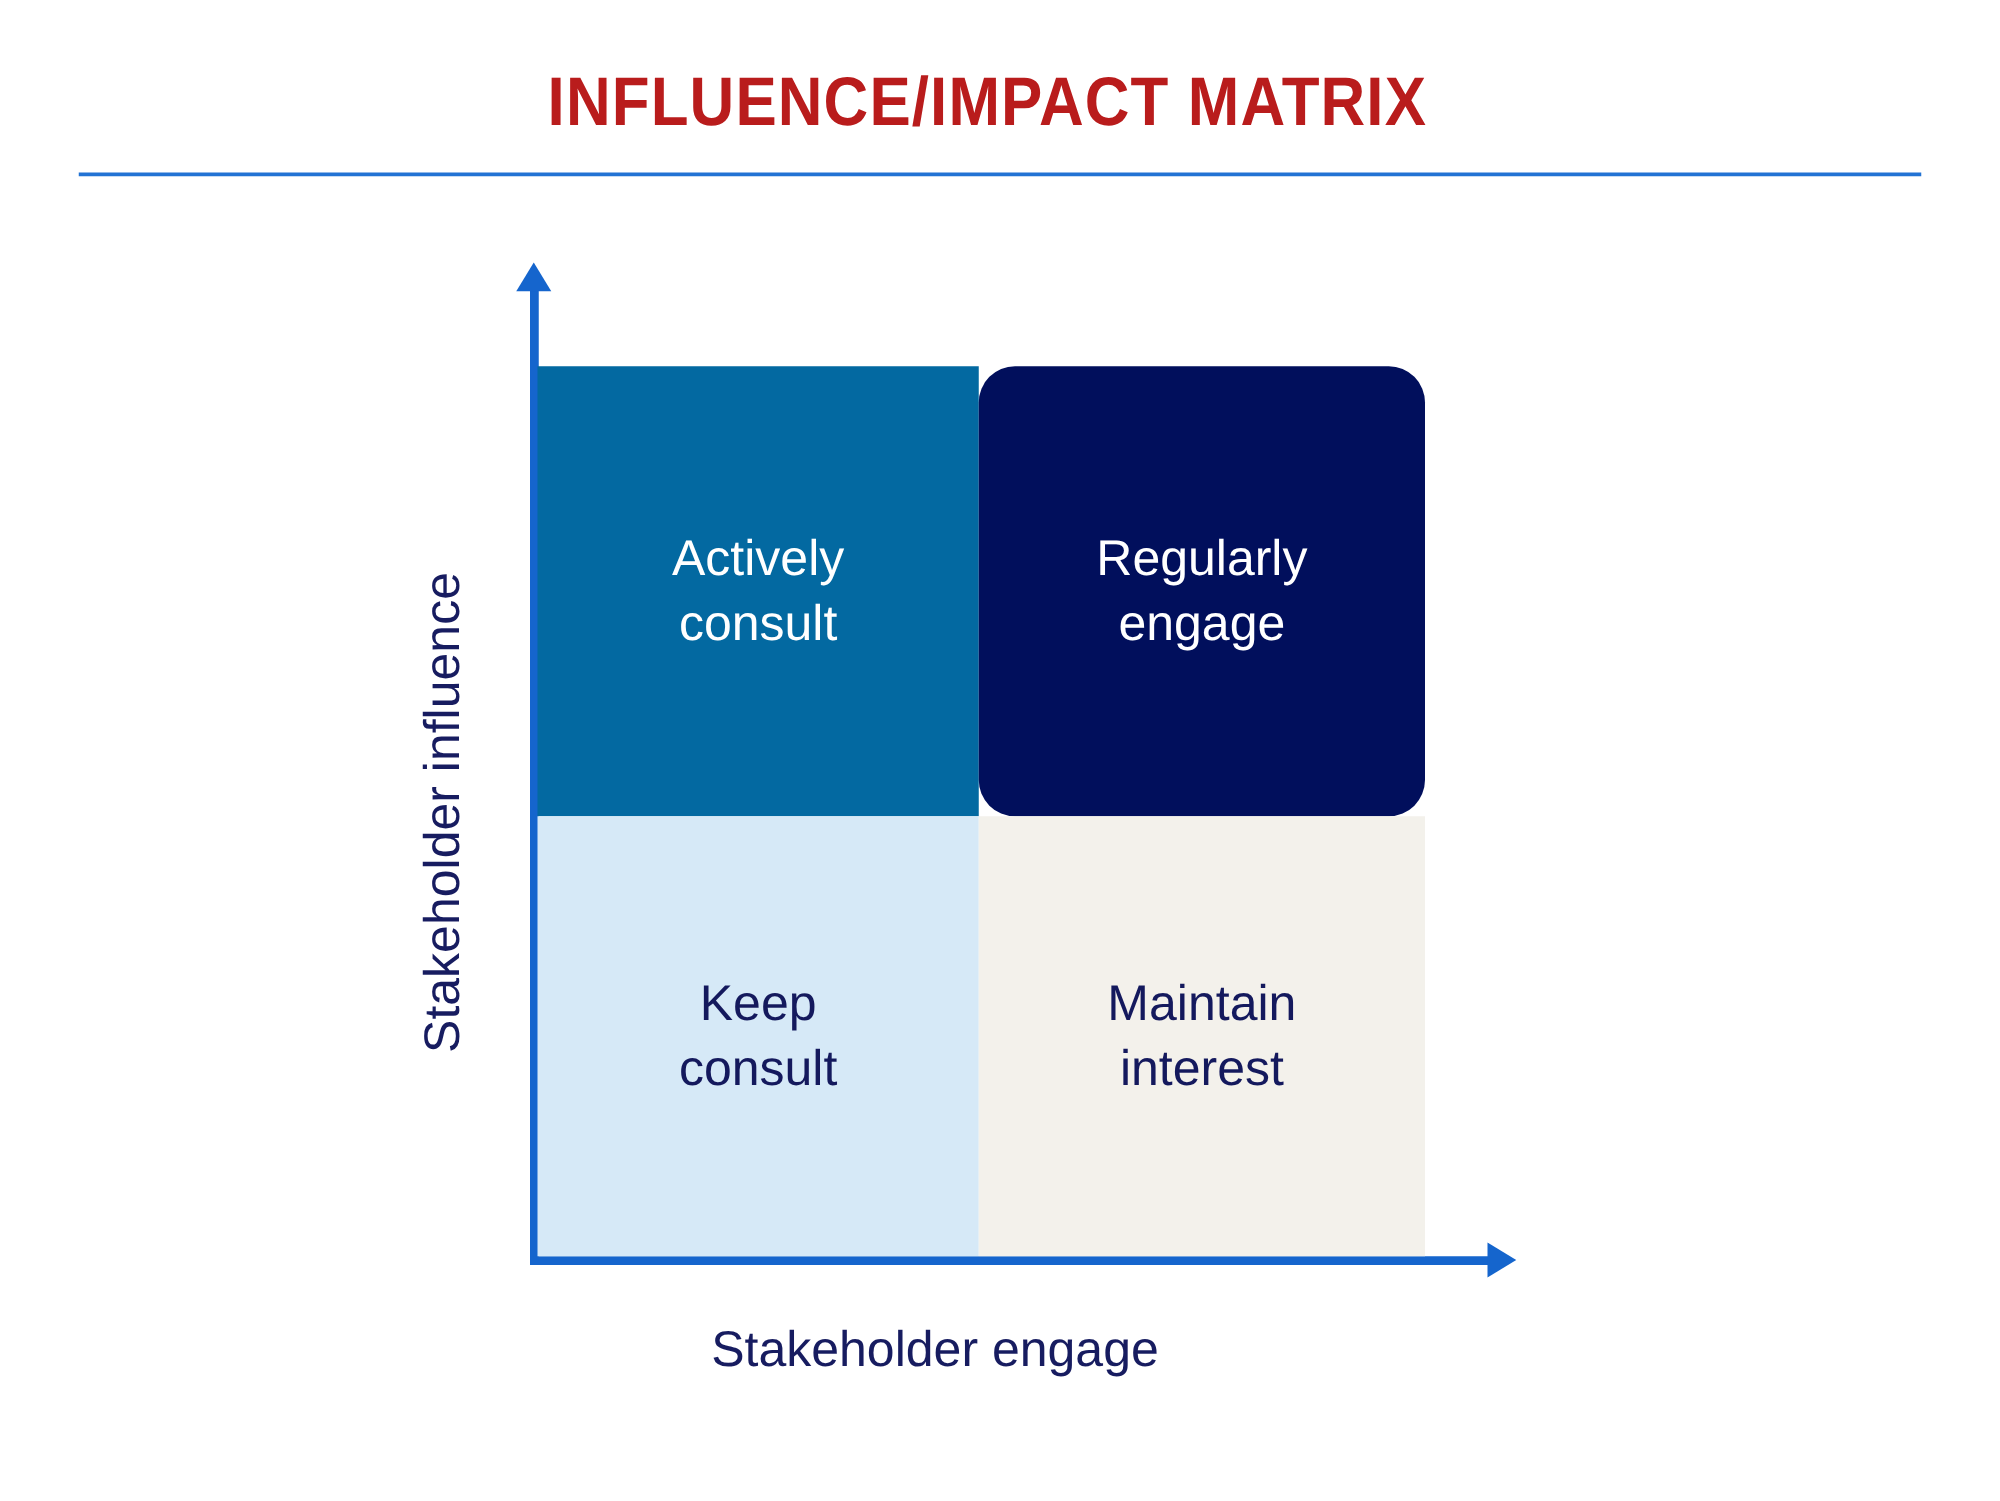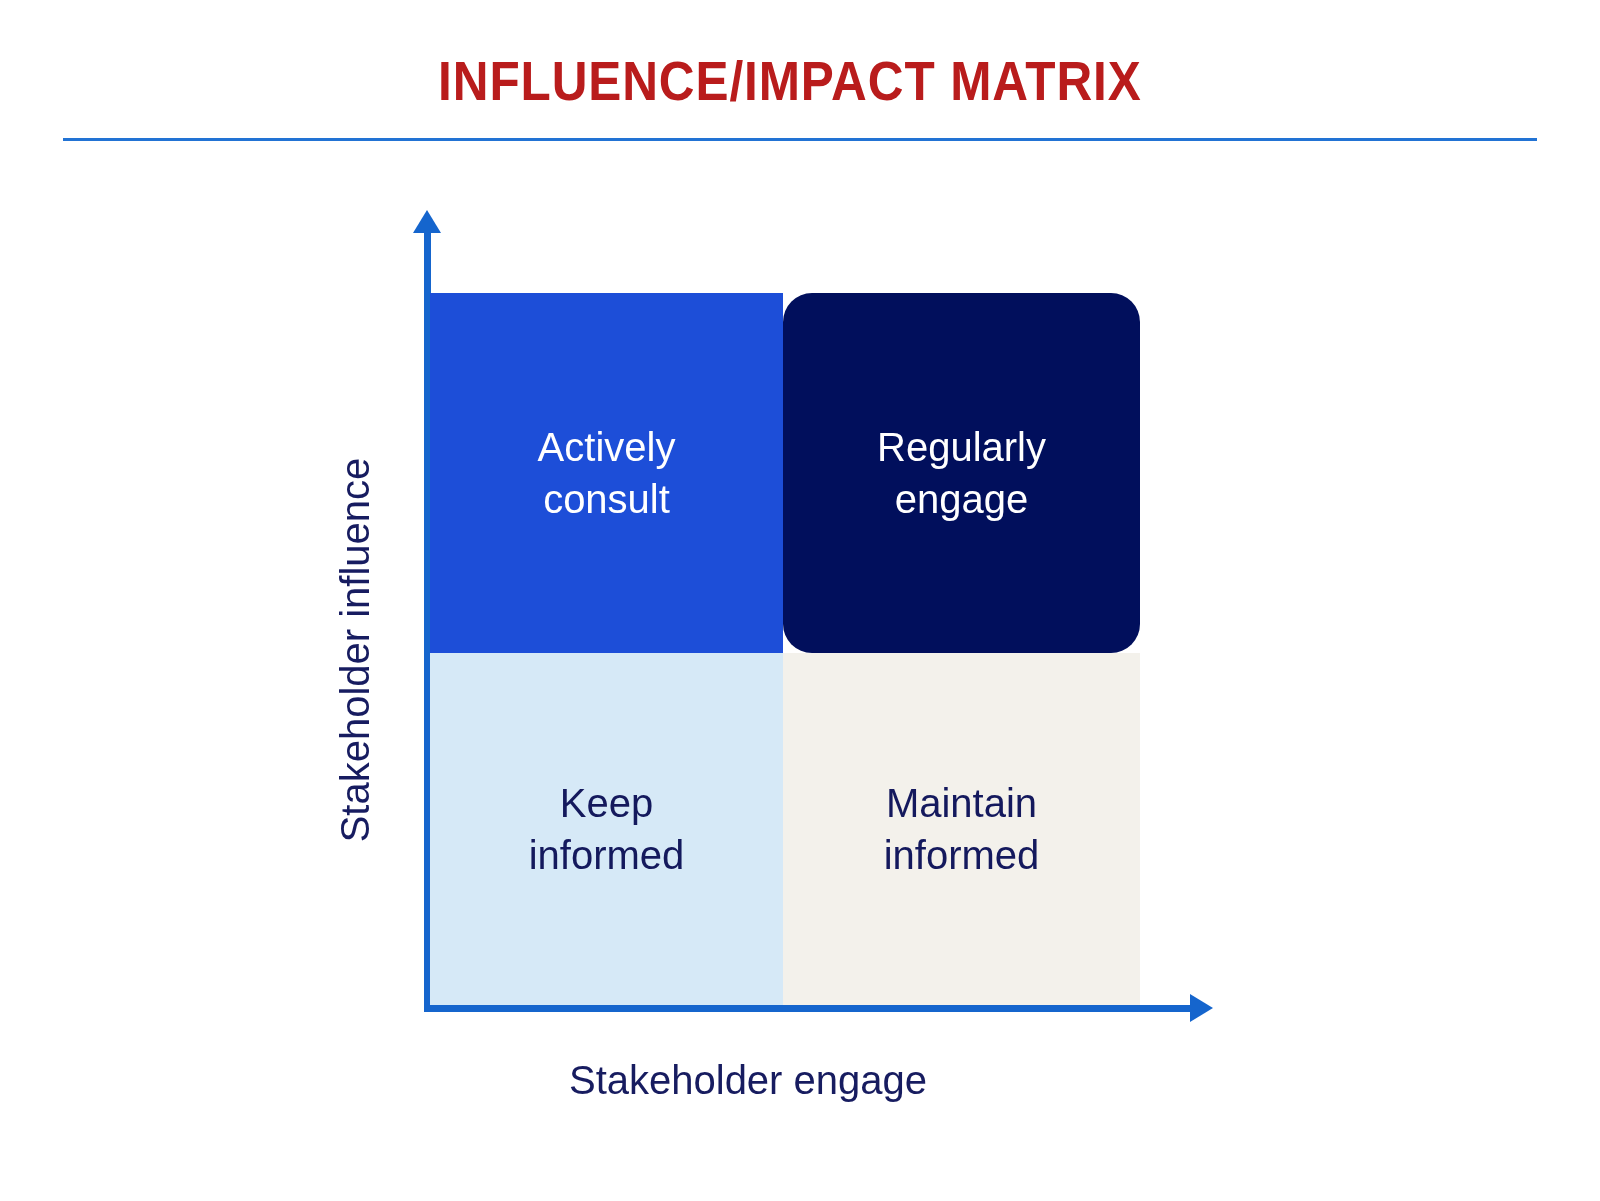--- a/index.html
+++ b/index.html
@@ -132,25 +132,25 @@
   <div class="title-divider"></div>
 
   <div class="y-axis-label">Stakeholder influence</div>
   <div class="y-axis-line"></div>
   <div class="y-axis-arrow"></div>
 
   <div class="x-axis-line"></div>
   <div class="x-axis-arrow"></div>
 
   <div class="quadrant-grid">
-    <div class="quadrant top" style="background: #1d4ed8;">Actively
+    <div class="quadrant top" style="background: #0369a1;">Actively
 consult</div>
     <div class="quadrant top" style="background: rgb(1, 15, 92); border-radius: 29px;">Regularly
 engage</div>
     <div class="quadrant bottom" style="background: rgb(214, 233, 247);">Keep
-informed</div>
+consult</div>
     <div class="quadrant bottom" style="background: rgb(243, 241, 235);">Maintain
-informed</div>
+interest</div>
   </div>
 
   <div class="x-axis-label">Stakeholder engage</div>
 
 </div>
 
 </body></html>

